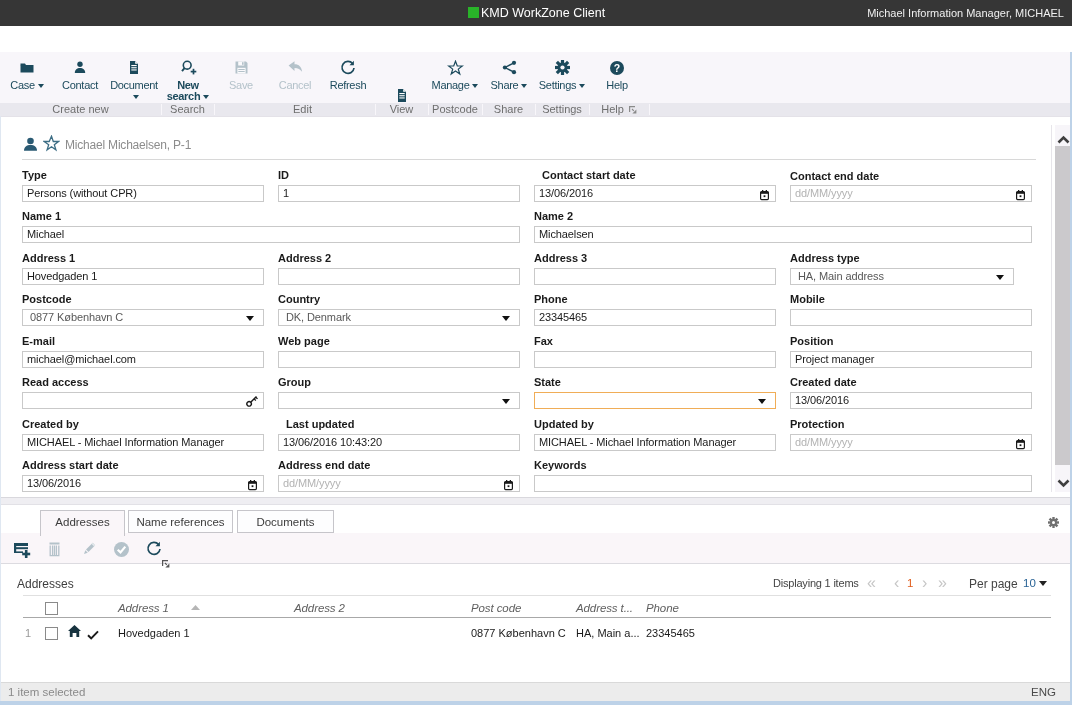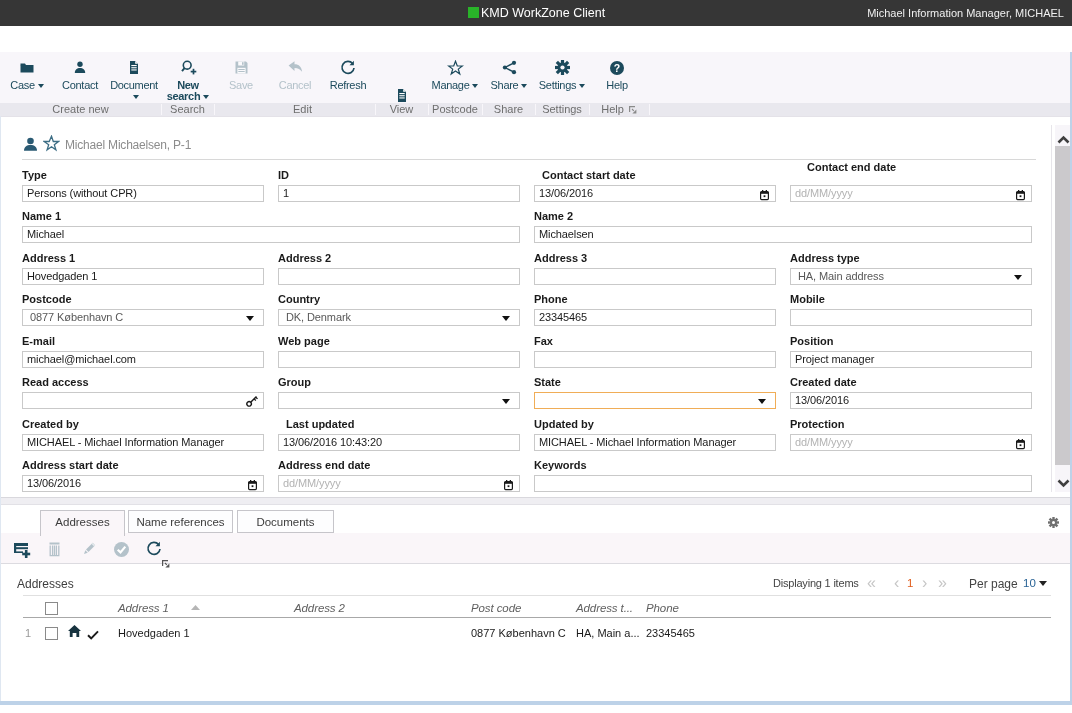--- a/index.html
+++ b/index.html
@@ -229,40 +229,40 @@
 <div class="flabel" style="left:278px;top:51.5px;">ID</div>
 <div class="finput" style="left:278px;top:67.5px;width:242px;">1</div>
 <div class="flabel" style="left:542px;top:51.5px;">Contact start date</div>
 <div class="finput" style="left:534px;top:67.5px;width:242px;">13/06/2016<span class="calico"><svg width="11" height="12" viewBox="0 0 11 12" style="">
               <rect x="1.6" y="2.6" width="7.8" height="8" rx="1" fill="none" stroke="#1a1a1a" stroke-width="1.2"></rect>
               <rect x="1.6" y="2.8" width="7.8" height="2" fill="#1a1a1a"></rect>
               <rect x="4.6" y="6.3" width="1.8" height="1.8" fill="#1a1a1a"></rect>
               <rect x="3" y="1" width="1.3" height="1.8" fill="#1a1a1a"></rect>
               <rect x="6.7" y="1" width="1.3" height="1.8" fill="#1a1a1a"></rect>
             </svg></span></div>
-<div class="flabel" style="left:790px;top:44px;margin-left:17px;">Contact end date</div>
+<div class="flabel" style="left:790px;top:53px;">Contact end date</div>
 <div class="finput ph" style="left:790px;top:67.5px;width:242px;">dd/MM/yyyy<span class="calico"><svg width="11" height="12" viewBox="0 0 11 12" style="">
               <rect x="1.6" y="2.6" width="7.8" height="8" rx="1" fill="none" stroke="#1a1a1a" stroke-width="1.2"></rect>
               <rect x="1.6" y="2.8" width="7.8" height="2" fill="#1a1a1a"></rect>
               <rect x="4.6" y="6.3" width="1.8" height="1.8" fill="#1a1a1a"></rect>
               <rect x="3" y="1" width="1.3" height="1.8" fill="#1a1a1a"></rect>
               <rect x="6.7" y="1" width="1.3" height="1.8" fill="#1a1a1a"></rect>
             </svg></span></div>
 <div class="flabel" style="left:22px;top:93px;">Name 1</div>
 <div class="finput" style="left:22px;top:109px;width:498px;">Michael</div>
 <div class="flabel" style="left:534px;top:93px;">Name 2</div>
 <div class="finput" style="left:534px;top:109px;width:498px;">Michaelsen</div>
 <div class="flabel" style="left:22px;top:134.5px;">Address 1</div>
 <div class="finput" style="left:22px;top:150.5px;width:242px;">Hovedgaden 1</div>
 <div class="flabel" style="left:278px;top:134.5px;">Address 2</div>
 <div class="finput" style="left:278px;top:150.5px;width:242px;"></div>
 <div class="flabel" style="left:534px;top:134.5px;">Address 3</div>
 <div class="finput" style="left:534px;top:150.5px;width:242px;"></div>
 <div class="flabel" style="left:790px;top:134.5px;">Address type</div>
-<div class="finput sel" style="left:790px;top:150.5px;width:242px;">HA, Main address<span class="dd"></span></div>
+<div class="finput sel" style="left:790px;top:150.5px;width:224px;">HA, Main address<span class="dd"></span></div>
 <div class="flabel" style="left:22px;top:176px;">Postcode</div>
 <div class="finput sel" style="left:22px;top:192px;width:242px;">0877 København C<span class="dd"></span></div>
 <div class="flabel" style="left:278px;top:176px;">Country</div>
 <div class="finput sel" style="left:278px;top:192px;width:242px;">DK, Denmark<span class="dd"></span></div>
 <div class="flabel" style="left:534px;top:176px;">Phone</div>
 <div class="finput" style="left:534px;top:192px;width:242px;">23345465</div>
 <div class="flabel" style="left:790px;top:176px;">Mobile</div>
 <div class="finput" style="left:790px;top:192px;width:242px;"></div>
 <div class="flabel" style="left:22px;top:217.5px;">E-mail</div>
 <div class="finput" style="left:22px;top:233.5px;width:242px;">michael@michael.com</div>
@@ -429,16 +429,20 @@
           </svg></div>
 <div style="position:absolute;left:86px;top:121px;"><svg width="12" height="10" viewBox="0 0 12 10" style="">
             <path fill="none" stroke="#1a1a1a" stroke-width="2" d="M1 5.2 4.2 8.4 11 1.4"></path>
           </svg></div>
 <div class="gcell" style="left:117px;">Hovedgaden 1</div>
 <div class="gcell" style="left:470px;">0877 København C</div>
 <div class="gcell" style="left:575px;">HA, Main a...</div>
 <div class="gcell" style="left:645px;">23345465</div>
 </div>
   </div>
+  <div id="statusbar">
+    <span style="position:absolute;left:8px;top:3px;">1 item selected</span>
+    <span style="position:absolute;right:16px;top:3px;color:#4a4a4a;">ENG</span>
+  </div>
   <div id="bluestrip"></div>
   <div id="rightblue"></div>
   <div style="position:absolute;left:0;top:116px;width:1px;height:585px;background:#dfe7f1;"></div>
 </div>
 
 </body></html>

